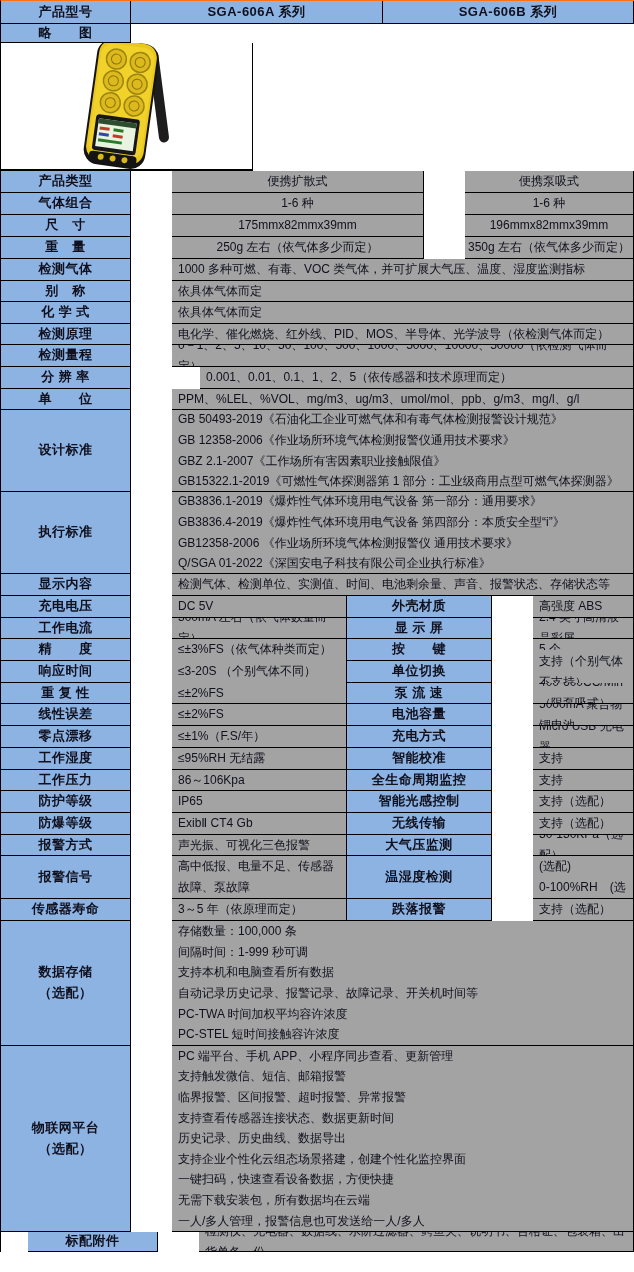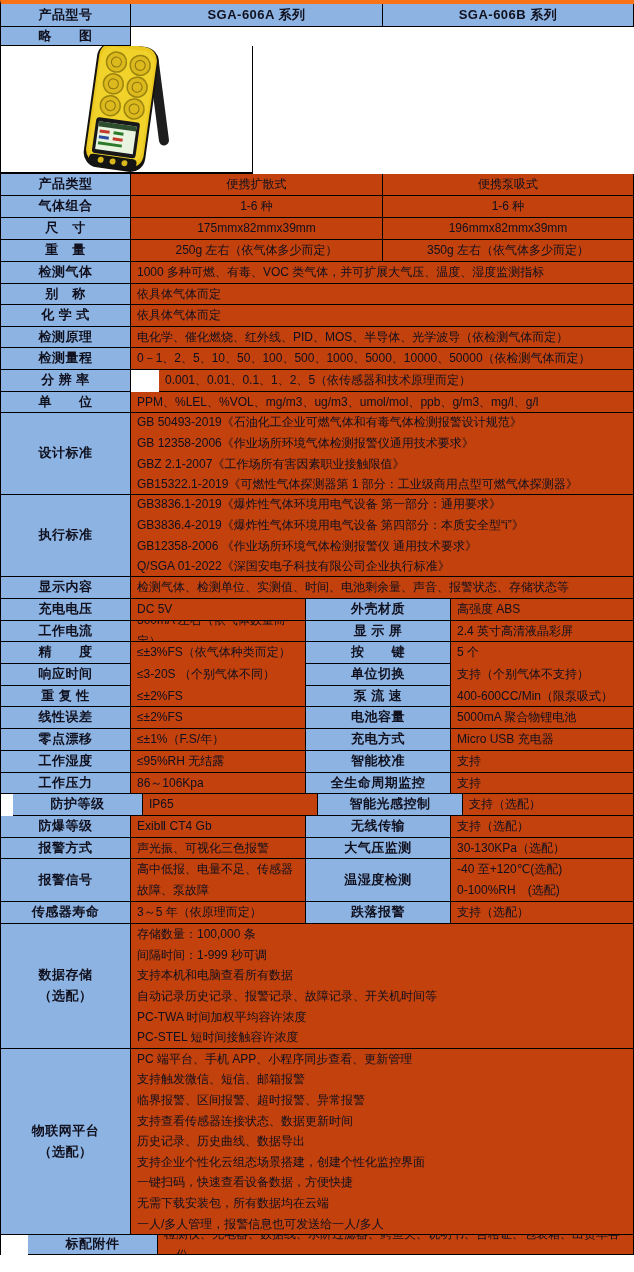--- a/index.html
+++ b/index.html
@@ -4,21 +4,21 @@
 <style>
   * { margin:0; padding:0; box-sizing:border-box; }
   html,body { background:#ffffff; }
   body {
     width:634px;
     font-family:"Liberation Sans","DejaVu Sans",sans-serif;
     color:#10101e;
   }
   .spec-table {
     width:634px;
-    border-top:4px solid #f97316;
+    border-top:1px solid #f97316;
     border-left:1px solid #000;
   }
   .row { display:flex; width:100%; }
   .cell {
     border-right:1px solid #000;
     border-bottom:1px solid #000;
     display:flex;
     align-items:center;
     overflow:hidden;
     white-space:pre-line;
@@ -35,22 +35,23 @@
   
   .label, .hdr {
     background:#8db3e2;
     font-weight:bold;
     font-size:13px;
     justify-content:center;
     text-align:center;
     letter-spacing:0.5px;
   }
   .val, .valc {
-    background:#c2410c;
+    background:#a3a3a3;
     font-size:12px;
+    margin-left:41px;
   }
   .val  { justify-content:flex-start; padding:1px 6px; text-align:left; }
   .valc { justify-content:center; text-align:center; padding:1px 2px; }
   .img  { background:#ffffff; justify-content:center; }
   svg { display:block; }
 </style>
 </head>
 <body>
 
 <div class="spec-table">
@@ -241,21 +242,21 @@
       <div class="cell val v1">≤95%RH 无结露</div>
       <div class="cell label l2">智能校准</div>
       <div class="cell val v2">支持</div>
     </div>
     <div class="row" style="height: 21px;">
       <div class="cell label c1">工作压力</div>
       <div class="cell val v1">86～106Kpa</div>
       <div class="cell label l2">全生命周期监控</div>
       <div class="cell val v2">支持</div>
     </div>
-    <div class="row" style="height: 22px; padding-left: 12px;">
+    <div class="row" style="height: 22px;">
       <div class="cell label c1">防护等级</div>
       <div class="cell val v1">IP65</div>
       <div class="cell label l2">智能光感控制</div>
       <div class="cell val v2">支持（选配）</div>
     </div>
     <div class="row" style="height: 22px;">
       <div class="cell label c1">防爆等级</div>
       <div class="cell val v1">ExibⅡ CT4 Gb</div>
       <div class="cell label l2">无线传输</div>
       <div class="cell val v2">支持（选配）</div>

